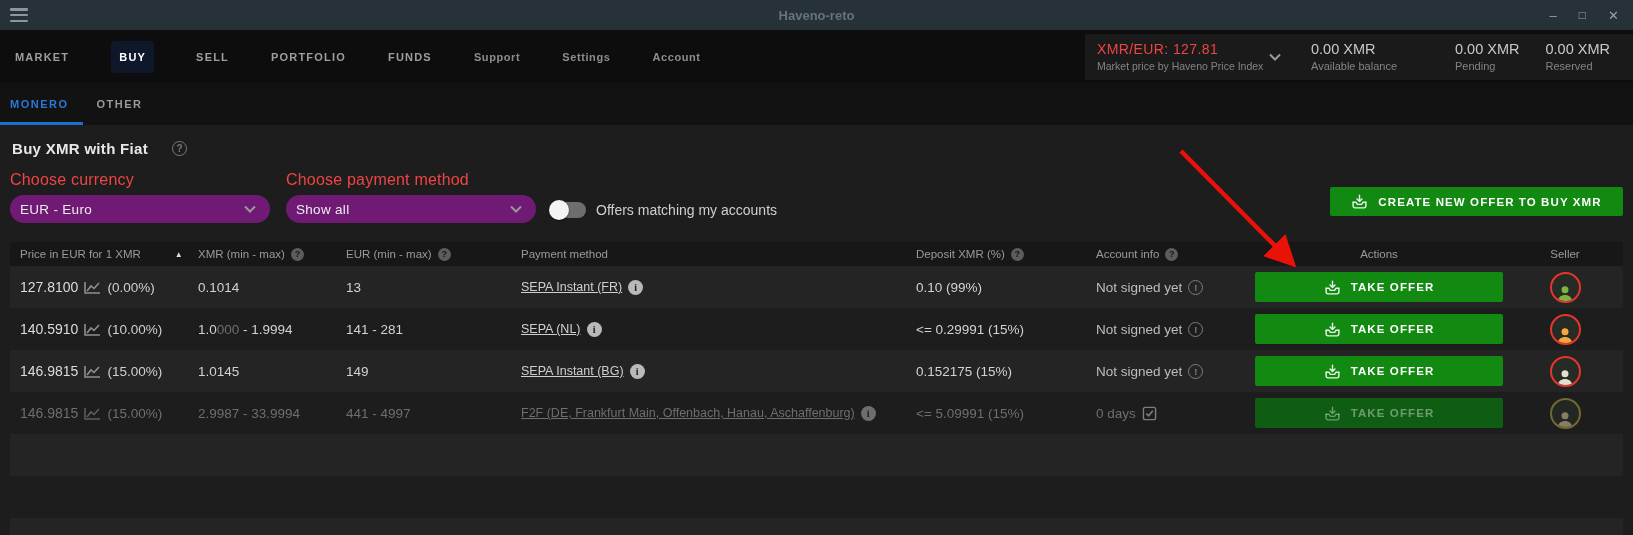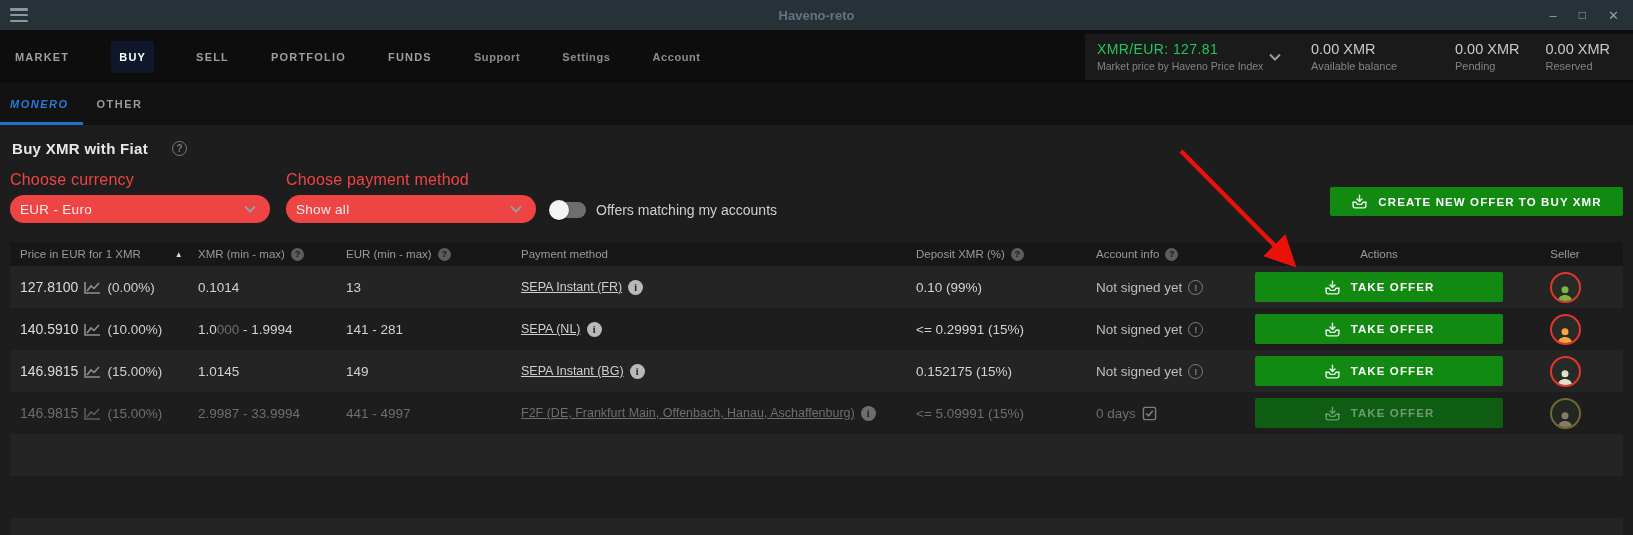--- a/index.html
+++ b/index.html
@@ -17,44 +17,44 @@
   .win-controls span { cursor:pointer; line-height:1; }
   .wc-max { font-size:12px; }
   
   .navbar { height:53px; background:#0d0d0d; display:flex; align-items:center; padding-left:15px; }
   .nav-item { color:#9e9e9e; font-size:11px; font-weight:bold; letter-spacing:1.2px; margin-right:42px; cursor:pointer; white-space:nowrap; }
   .nav-item.mixed { letter-spacing:0.6px; color:#8d8d8d; }
   .nav-item.active { background:#0f172a; color:#ffffff; padding:10px 8px; border-radius:3px; margin-right:42px; }
   
   .ticker { margin-left:auto; width:548px; height:46px; background:#1a1a1a; display:flex; align-items:center; padding:0 14px 0 12px; }
   .pair-block { width:168px; }
-  .pair-main { font-size:14px; color:#22c55e; letter-spacing:0.4px; }
+  .pair-main { font-size:14px; color:#ef4444; letter-spacing:0.4px; }
   .pair-sub { font-size:10.5px; color:#848484; margin-top:3px; }
   .chev { width:12px; height:8px; margin:0 4px; cursor:pointer; flex:none; }
   .chev polyline { fill:none; stroke:#9a9a9a; stroke-width:2; }
   .bal { margin-left:26px; }
   .bal:nth-of-type(3) { margin-left:30px; }
   .bal-val { font-size:14.5px; color:#c9c9c9; }
   .bal-lab { font-size:11px; color:#848484; margin-top:3px; }
   
   .subtabs { height:42px; background:#121212; display:flex; align-items:stretch; }
   .subtab { font-size:11px; font-weight:bold; letter-spacing:1.5px; color:#9a9a9a; padding:0 14px; display:flex; align-items:center; cursor:pointer; position:relative; }
-  .subtab.first { padding-left:10px;font-style:italic; }
+  .subtab.first { padding-left:10px; }
   .subtab.active { color:#2979d9; }
   .subtab.active::after { content:""; position:absolute; left:0; right:0; bottom:0; height:3px; background:#1e6fd0; }
   
   .content { padding:0 10px; }
   .page-title-row { display:flex; align-items:center; gap:24px; margin:15px 0 0 2px; }
   .page-title { font-size:15px; font-weight:bold; color:#e8e8e8; letter-spacing:0.3px; }
   .help-o { width:15px; height:15px; border:1.5px solid #7a7a7a; border-radius:50%; color:#7a7a7a; font-size:10px; font-weight:bold; display:inline-flex; align-items:center; justify-content:center; cursor:pointer; }
   
   .filters { display:flex; align-items:flex-end; margin-top:14px; }
   .fgroup { display:flex; flex-direction:column; }
   .flabel { font-size:16px; color:#ef4444; margin-bottom:6px; letter-spacing:0.2px; }
-  .select { background:#ef4444; height:28px; border-radius:14px; display:flex; align-items:center; padding:0 10px; cursor:pointer; }
+  .select { background:#701a75; height:28px; border-radius:14px; display:flex; align-items:center; padding:0 10px; cursor:pointer; }
   .select .sel-val { font-size:13.5px; color:#ececec; letter-spacing:0.3px; }
   .select .chev { margin-left:auto; }
   .sel-currency { width:260px; }
   .sel-payment { width:250px; margin-left:16px; }
   .toggle-wrap { display:flex; align-items:flex-end; margin:0 0 5px 14px; gap:10px; }
   .toggle { width:36px; height:16px; background:#6e6e6e; border-radius:8px; position:relative; cursor:pointer; flex:none; }
   .toggle .knob { position:absolute; left:-1px; top:-2px; width:20px; height:20px; background:#f3f3f3; border-radius:50%; box-shadow:0 1px 2px rgba(0,0,0,.5); }
   .toggle-label { font-size:14px; color:#cfcfcf; }
   .create-btn { margin-left:auto; margin-bottom:7px; height:29px; min-width:293px; background:#128a12; border:none; border-radius:2px; color:#fff; font-family:inherit; font-size:11.5px; font-weight:bold; letter-spacing:1.1px; display:flex; align-items:center; justify-content:center; gap:10px; cursor:pointer; }
   .tray-icon { width:17px; height:17px; flex:none; }

